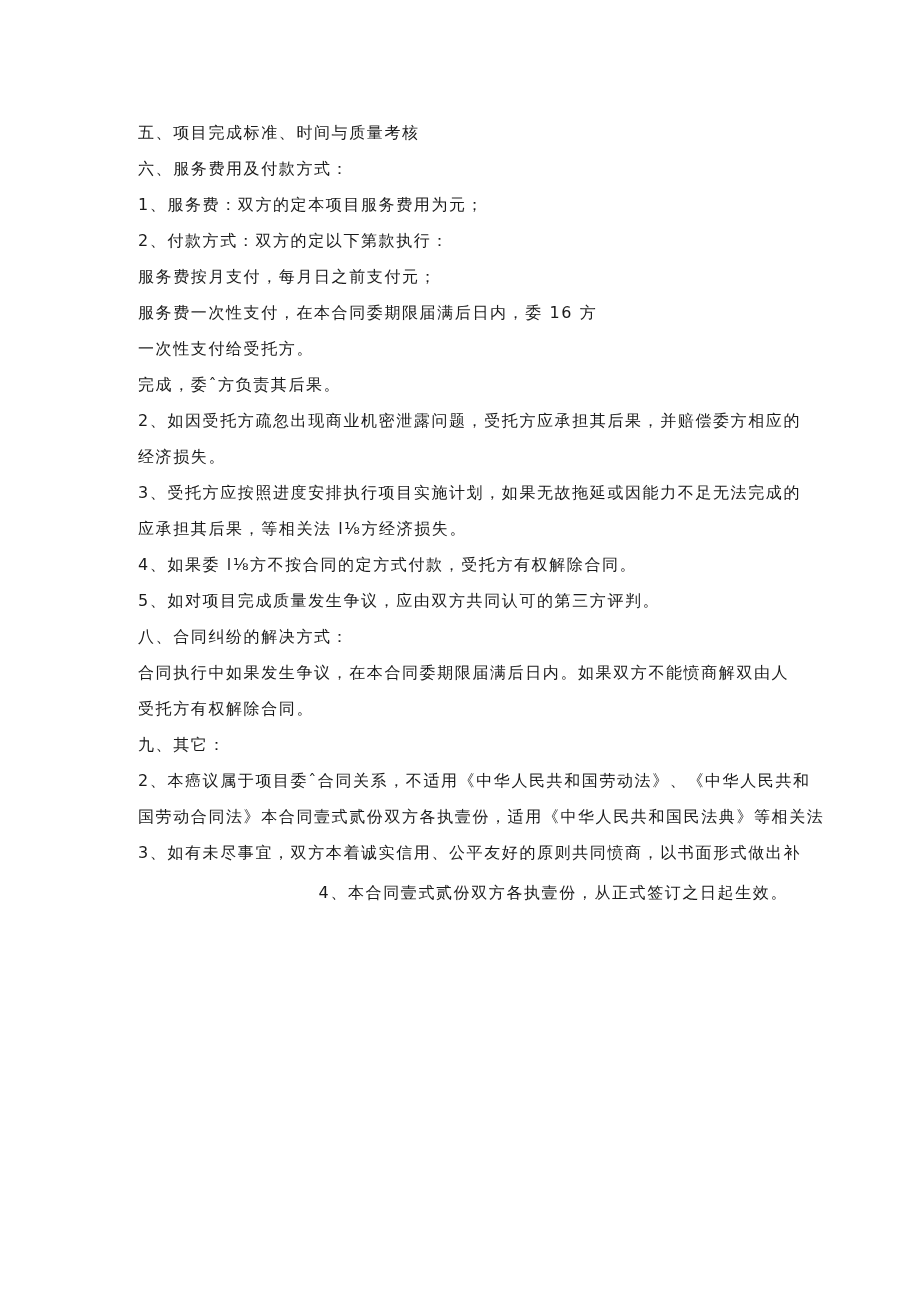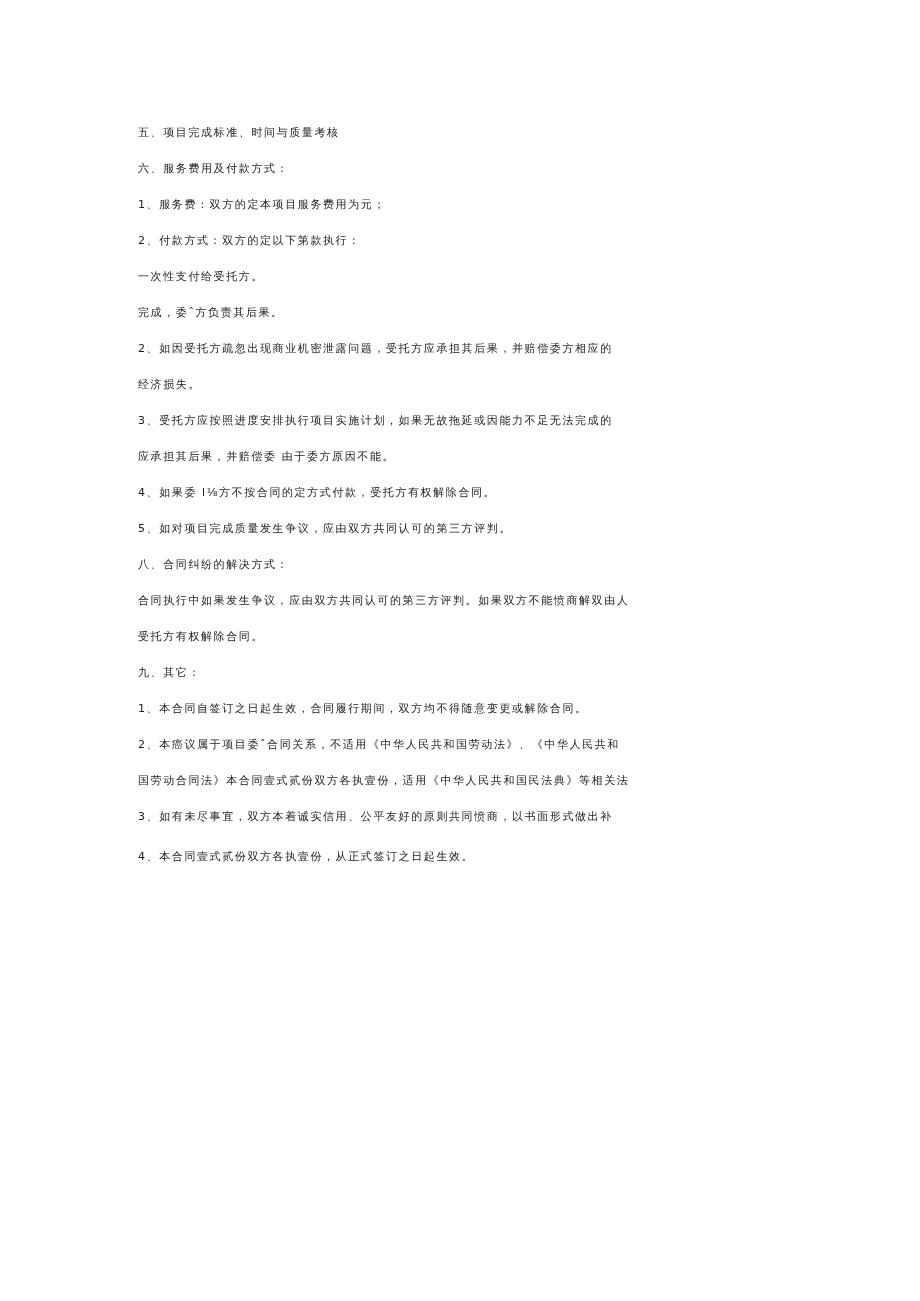--- a/index.html
+++ b/index.html
@@ -15,49 +15,51 @@
       font-family: "DejaVu Sans", "Liberation Sans", sans-serif;
       color: #1a1a1a;
     }
     .page {
       position: absolute;
       left: 138px;
       top: 115px;
       width: 650px;
     }
     .line {
-      font-size: 11px;
+      font-size: 16px;
       line-height: 36px;
       height: 36px;
       letter-spacing: 1.6px;
       white-space: nowrap;
       margin: 0;
     }
     .line.gap {
       margin-top: 4px;
+      text-align: right;
     }
   </style>
 </head>
 <body>
 
 <div class="page">
   <p class="line">五、项目完成标准、时间与质量考核</p>
   <p class="line">六、服务费用及付款方式：</p>
   <p class="line">1、服务费：双方的定本项目服务费用为元；</p>
   <p class="line">2、付款方式：双方的定以下第款执行：</p>
+  <p class="line">服务费按月支付，每月日之前支付元；</p>
+  <p class="line">服务费一次性支付，在本合同委期限届满后日内，委 16 方</p>
   <p class="line">一次性支付给受托方。</p>
   <p class="line">完成，委ˆ方负责其后果。</p>
   <p class="line">2、如因受托方疏忽出现商业机密泄露问题，受托方应承担其后果，并赔偿委方相应的</p>
   <p class="line">经济损失。</p>
   <p class="line">3、受托方应按照进度安排执行项目实施计划，如果无故拖延或因能力不足无法完成的</p>
-  <p class="line">应承担其后果，并赔偿委 由于委方原因不能。</p>
+  <p class="line">应承担其后果，等相关法 l⅛方经济损失。</p>
   <p class="line">4、如果委 l⅛方不按合同的定方式付款，受托方有权解除合同。</p>
   <p class="line">5、如对项目完成质量发生争议，应由双方共同认可的第三方评判。</p>
   <p class="line">八、合同纠纷的解决方式：</p>
-  <p class="line">合同执行中如果发生争议，应由双方共同认可的第三方评判。如果双方不能愤商解双由人</p>
+  <p class="line">合同执行中如果发生争议，在本合同委期限届满后日内。如果双方不能愤商解双由人</p>
   <p class="line">受托方有权解除合同。</p>
   <p class="line">九、其它：</p>
-  <p class="line">1、本合同自签订之日起生效，合同履行期间，双方均不得随意变更或解除合同。</p>
   <p class="line">2、本癌议属于项目委ˆ合同关系，不适用《中华人民共和国劳动法》、《中华人民共和</p>
   <p class="line">国劳动合同法》本合同壹式贰份双方各执壹份，适用《中华人民共和国民法典》等相关法</p>
   <p class="line">3、如有未尽事宜，双方本着诚实信用、公平友好的原则共同愤商，以书面形式做出补</p>
   <p class="line gap">4、本合同壹式贰份双方各执壹份，从正式签订之日起生效。</p>
 </div>
 
 </body></html>

